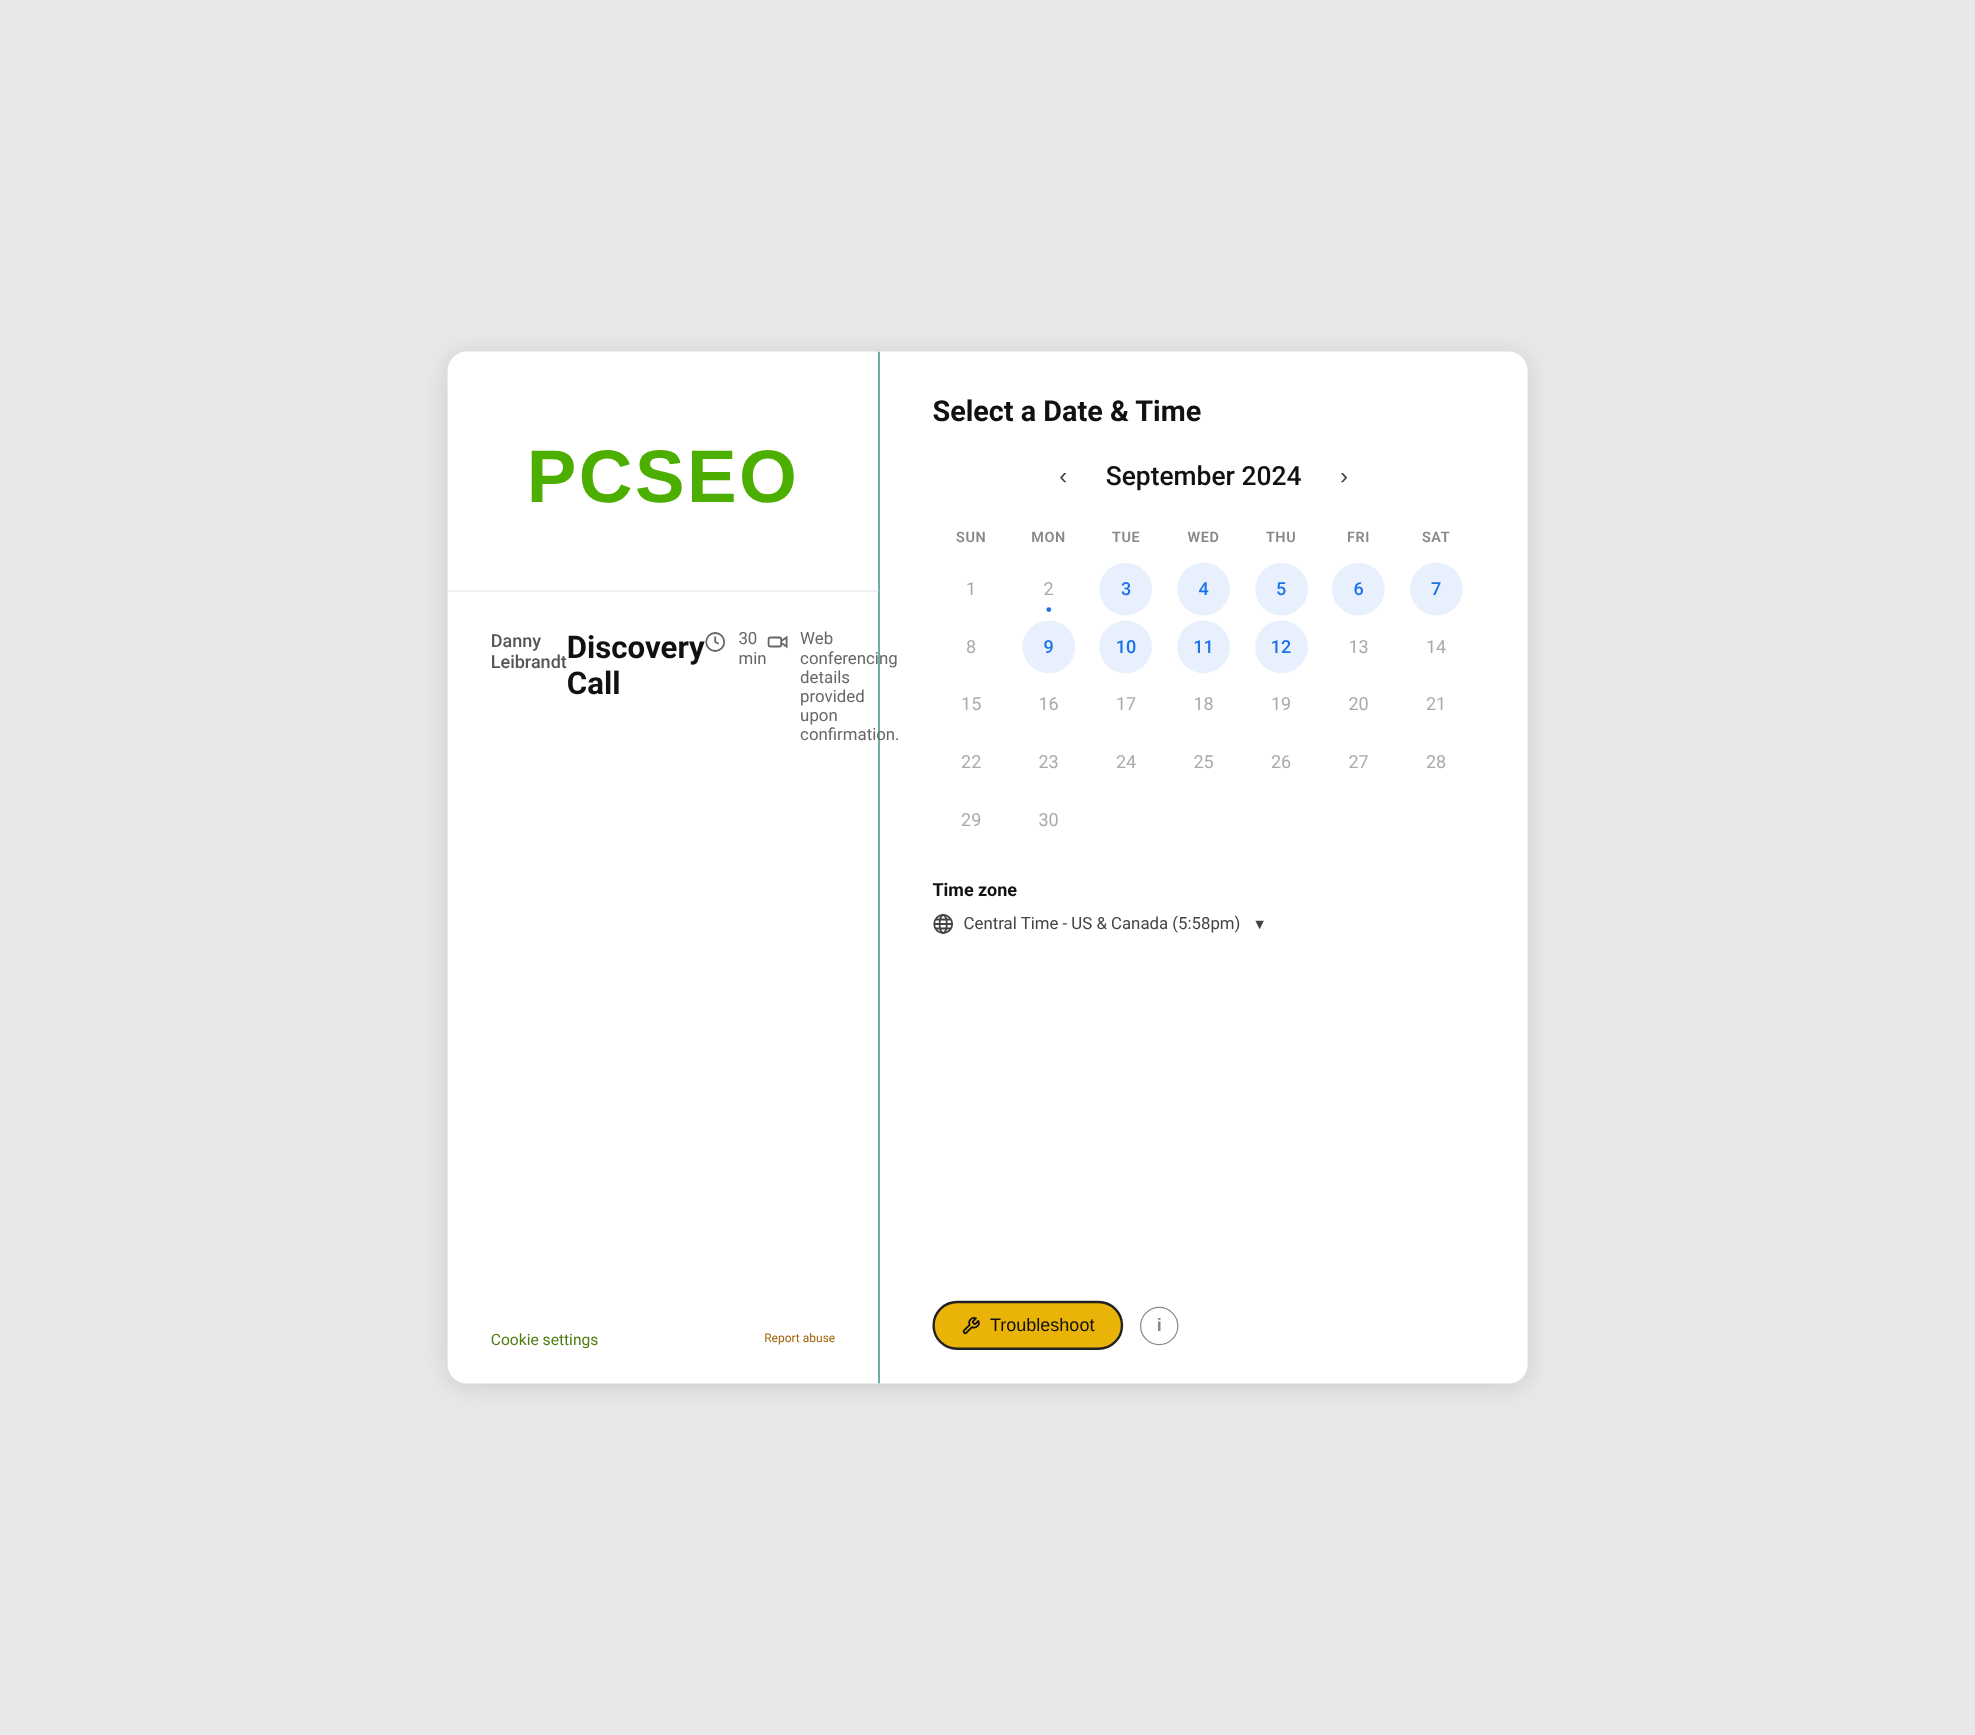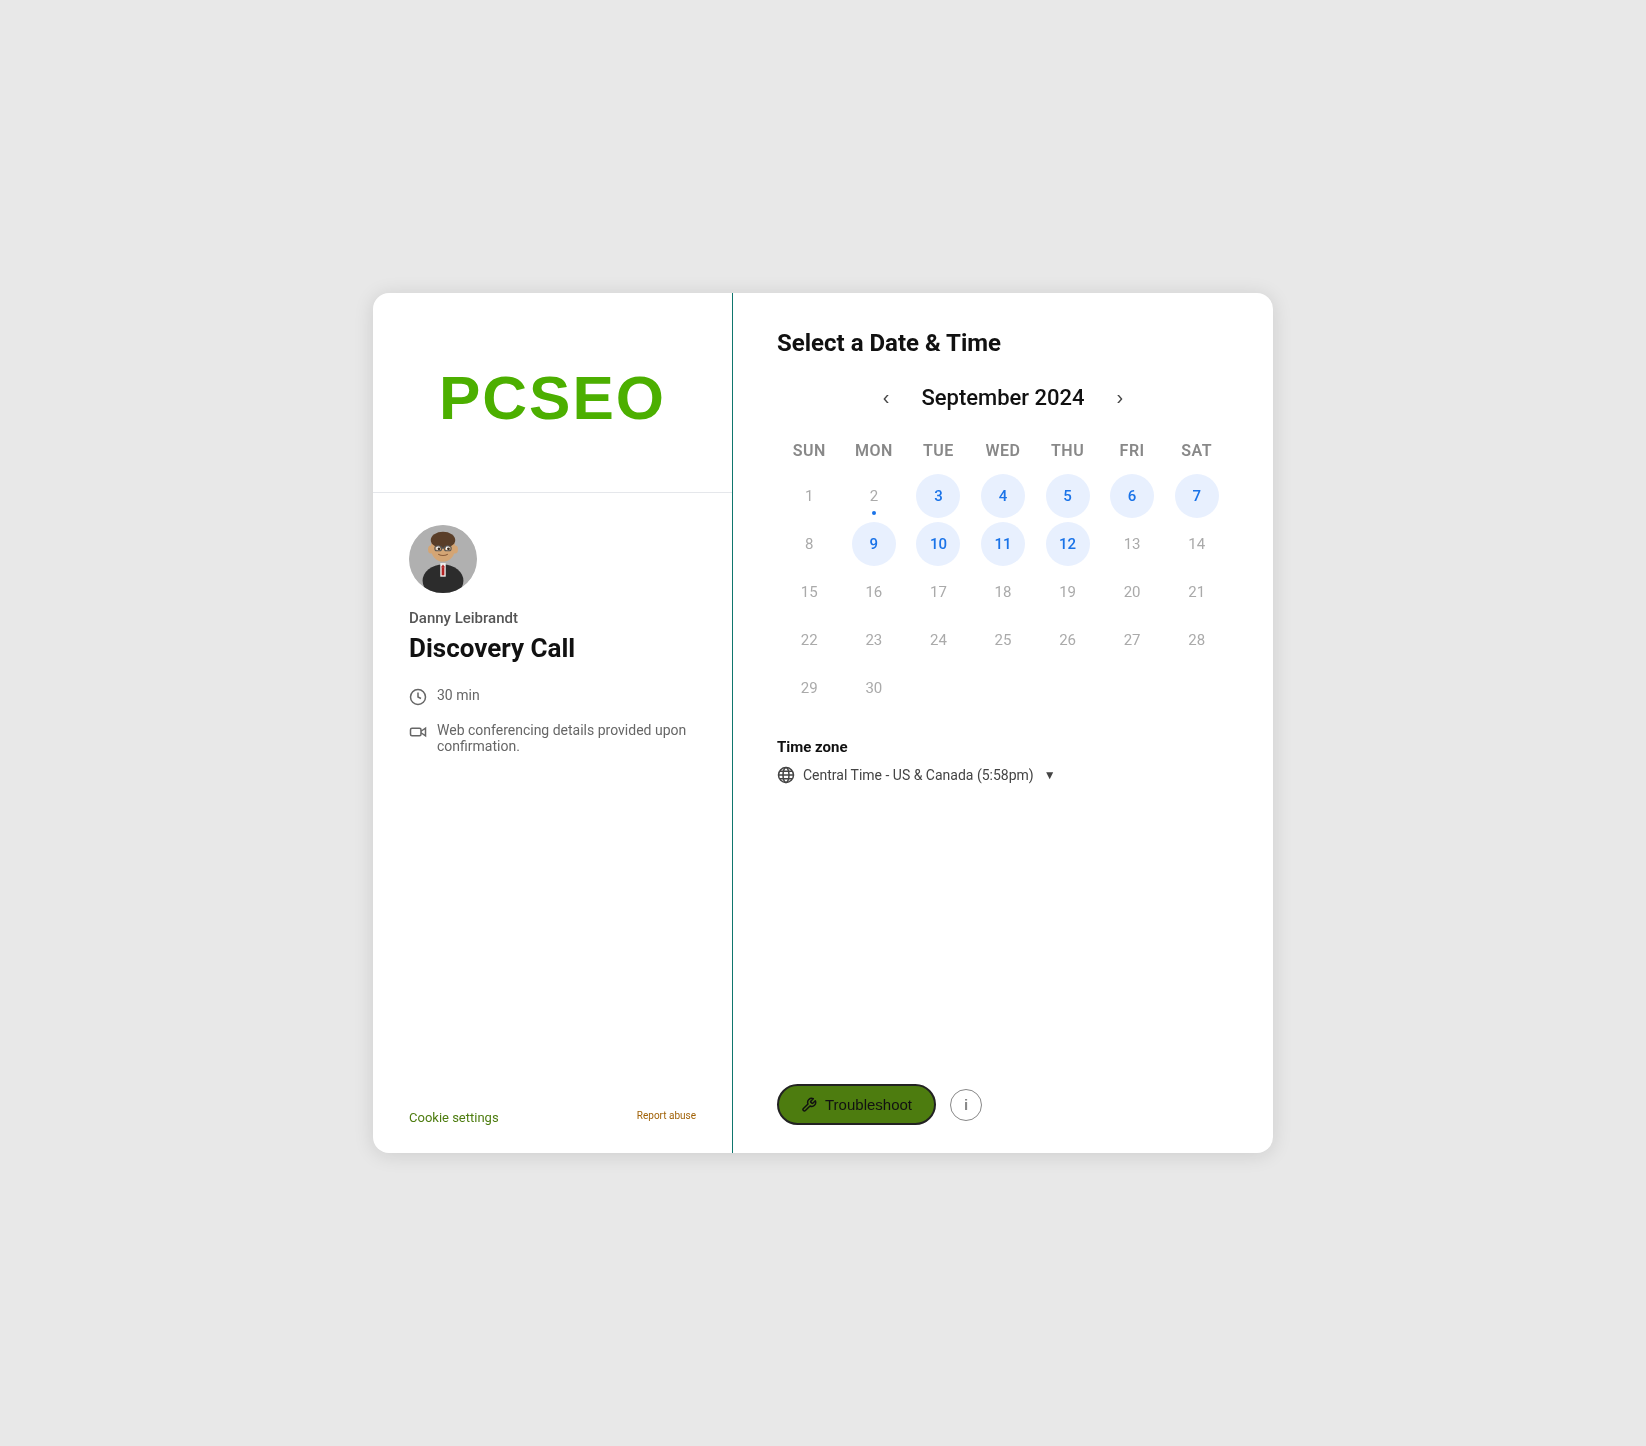--- a/index.html
+++ b/index.html
@@ -41,21 +41,21 @@
       font-size: 62px;
       font-weight: 900;
       color: #4caf00;
       letter-spacing: 2px;
       font-family: 'Arial Black', Arial, sans-serif;
     }
     .info-section {
       padding: 32px 36px;
       flex: 1;
       display: flex;
-      flex-direction: column;
+      flex-direction: row;
     }
     .avatar {
       width: 68px;
       height: 68px;
       border-radius: 50%;
       background: #c8c8c8;
       margin-bottom: 16px;
       overflow: hidden;
       display: flex;
       align-items: center;
@@ -150,21 +150,21 @@
     .calendar-grid {
       width: 100%;
     }
     .calendar-header {
       display: grid;
       grid-template-columns: repeat(7, 1fr);
       margin-bottom: 8px;
     }
     .day-header {
       text-align: center;
-      font-size: 16px;
+      font-size: 12px;
       font-weight: 600;
       color: #888;
       padding: 6px 0;
       letter-spacing: 0.5px;
     }
     .calendar-body {
       display: grid;
       grid-template-columns: repeat(7, 1fr);
       gap: 4px 0;
     }
@@ -236,21 +236,21 @@
       gap: 14px;
       padding-top: 20px;
     }
     .troubleshoot-btn {
       display: flex;
       align-items: center;
       gap: 8px;
       border: 2px solid #222;
       border-radius: 50px;
       padding: 10px 22px;
-      background: #4d7c0f;
+      background: #eab308;
       cursor: pointer;
       font-size: 15px;
       font-weight: 500;
       color: #111;
     }
     .info-btn {
       width: 32px;
       height: 32px;
       border-radius: 50%;
       border: 1.5px solid #888;

